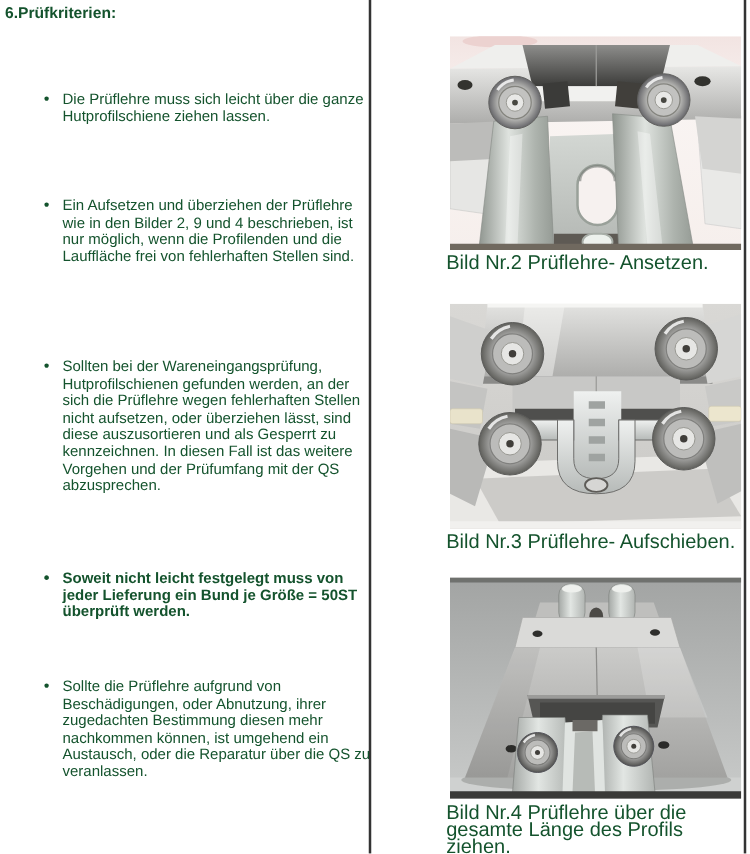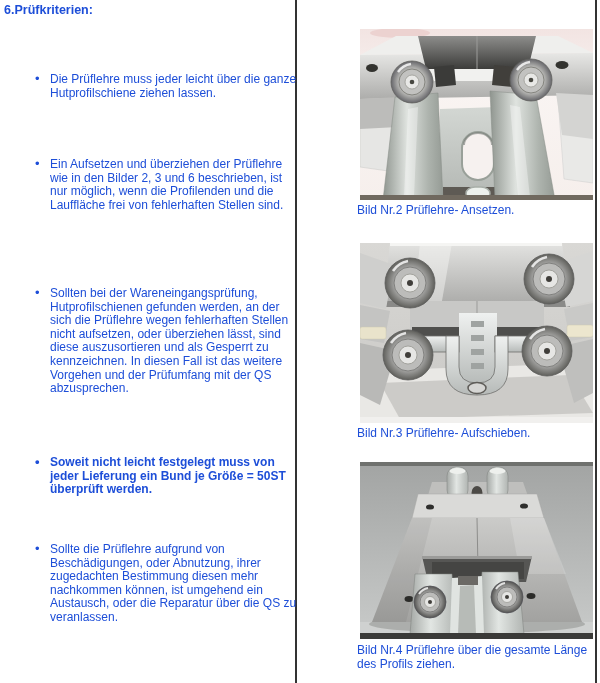--- a/index.html
+++ b/index.html
@@ -1,54 +1,54 @@
 <!DOCTYPE html>
 <html><head>
 <meta charset="utf-8">
 <style>
   html,body { margin:0; padding:0; background:#ffffff; }
   .page {
     position:relative; width:600px; height:683px; background:#ffffff;
-    font-family:"Liberation Sans", sans-serif; color:#1d4ed8; overflow:hidden;
+    font-family:"Liberation Sans", sans-serif; color:#14532d; overflow:hidden;
   }
   .vline { position:absolute; top:0; height:683px; width:2px; background:#333333; }
   .vline.col { left:295px; }
   .vline.right { left:595px; }
   .heading { position:absolute; font-size:12.5px; font-weight:bold; white-space:nowrap; }
   .heading.left  { left:4px;  top:3px; }
   .heading.right { left:302px; top:3px; }
   .bullet { position:absolute; left:50px; width:250px; font-size:12px; line-height:13.6px; }
   .bullet .marker { position:absolute; left:-15px; top:-1px; font-size:13px; }
   .bullet.b1 { top:73px; }
   .bullet.b2 { top:158px; }
   .bullet.b3 { top:287px; }
   .bullet.b4 { top:456px; font-weight:bold; }
   .bullet.b5 { top:543px; }
   .fig { position:absolute; left:360px; width:233px; }
   .fig svg { display:block; width:233px; }
   .fig.f1 { top:29px;  height:171px; }
   .fig.f2 { top:243px; height:180px; }
   .fig.f3 { top:462px; height:177px; }
-  .caption { position:absolute; left:357px; width:242px; font-size:12px; line-height:13.6px; }
+  .caption { position:absolute; left:357px; width:242px; font-size:16px; line-height:13.6px; }
   .caption.c1 { top:204px; }
   .caption.c2 { top:427px; }
   .caption.c3 { top:644px; }
 </style>
 </head>
 <body>
 
 <div class="page">
 
   <div class="vline col"></div>
   <div class="vline right"></div>
 
   <div class="heading left">6.Prüfkriterien:</div>
 
-  <div class="bullet b1"><span class="marker">•</span><span>Die Prüflehre muss jeder leicht über die ganze Hutprofilschiene ziehen lassen.</span></div>
-  <div class="bullet b2"><span class="marker">•</span><span>Ein Aufsetzen und überziehen der Prüflehre wie in den Bilder 2, 3 und 6 beschrieben, ist nur möglich, wenn die Profilenden und die Lauffläche frei von fehlerhaften Stellen sind.</span></div>
+  <div class="bullet b1"><span class="marker">•</span><span>Die Prüflehre muss sich leicht über die ganze Hutprofilschiene ziehen lassen.</span></div>
+  <div class="bullet b2"><span class="marker">•</span><span>Ein Aufsetzen und überziehen der Prüflehre wie in den Bilder 2, 9 und 4 beschrieben, ist nur möglich, wenn die Profilenden und die Lauffläche frei von fehlerhaften Stellen sind.</span></div>
   <div class="bullet b3"><span class="marker">•</span><span>Sollten bei der Wareneingangsprüfung, Hutprofilschienen gefunden werden, an der sich die Prüflehre wegen fehlerhaften Stellen nicht aufsetzen, oder überziehen lässt, sind diese auszusortieren und als Gesperrt zu kennzeichnen. In diesen Fall ist das weitere Vorgehen und der Prüfumfang mit der QS abzusprechen.</span></div>
   <div class="bullet b4"><span class="marker">•</span><span>Soweit nicht leicht festgelegt muss von jeder Lieferung ein Bund je Größe = 50ST überprüft werden.</span></div>
   <div class="bullet b5"><span class="marker">•</span><span>Sollte die Prüflehre aufgrund von Beschädigungen, oder Abnutzung, ihrer zugedachten Bestimmung diesen mehr nachkommen können, ist umgehend ein Austausch, oder die Reparatur über die QS zu veranlassen.</span></div>
 
 
   <div class="fig f1">
     <svg viewBox="0 0 233 171" xmlns="http://www.w3.org/2000/svg">
       <defs>
         <linearGradient id="p1bg" x1="0" y1="0" x2="0" y2="1">
             <stop offset="0" stop-color="#f2e4e2"></stop>

